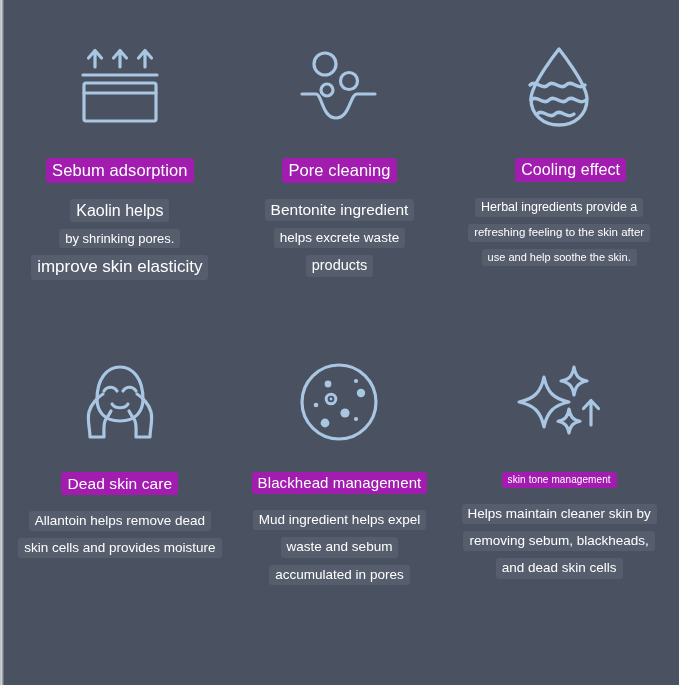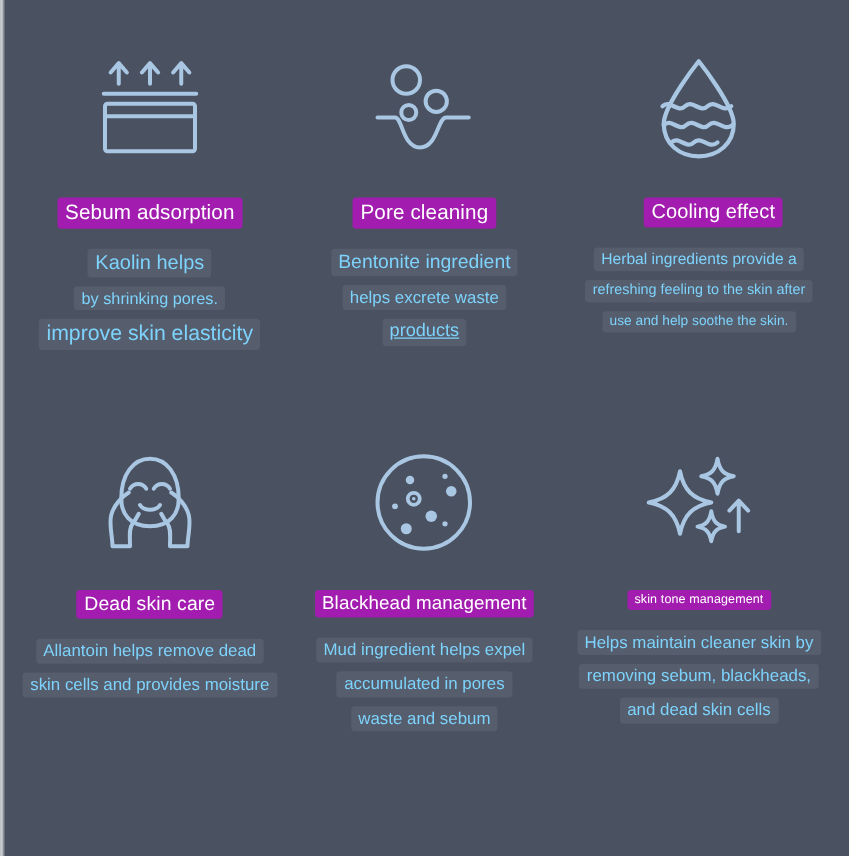--- a/index.html
+++ b/index.html
@@ -58,36 +58,36 @@
     white-space: nowrap;
   }
   .desc {
     margin-top: 16px;
     display: flex;
     flex-direction: column;
     align-items: center;
     gap: 7px;
   }
   .desc-line {
-    color: #7dd3fc;
+    color: #ffffff;
     background: #565d6c;
     border-radius: 3px;
     padding: 2px 6px;
     line-height: 1.2;
     white-space: nowrap;
     text-align: left;
   }
   
   .c1 .desc-line:nth-child(1) { font-size: 16px; }
   .c1 .desc-line:nth-child(2) { font-size: 13px; }
   .c1 .desc-line:nth-child(3) { font-size: 17px; }
 
   .c2 .desc-line:nth-child(1) { font-size: 15.5px; }
   .c2 .desc-line:nth-child(2) { font-size: 13.5px; }
-  .c2 .desc-line:nth-child(3) { font-size: 14.5px; text-decoration: underline; }
+  .c2 .desc-line:nth-child(3) { font-size: 14.5px; }
 
   .c3 .desc-line:nth-child(1) { font-size: 12.5px; }
   .c3 .desc-line:nth-child(2) { font-size: 11.5px; }
   .c3 .desc-line:nth-child(3) { font-size: 11px; }
 
   .c4 .desc-line { font-size: 13.5px; }
   .c5 .desc-line { font-size: 13.5px; }
   .c6 .desc-line { font-size: 13.5px; }
 
   .c4 .title { font-size: 15.5px; }
@@ -184,22 +184,22 @@
         <circle cx="35" cy="40" r="1.4" fill="#a9c6e3" stroke="none"></circle>
         <circle cx="20" cy="46" r="2.3" fill="#a9c6e3" stroke="none"></circle>
         <circle cx="49" cy="54" r="4.6" fill="#a9c6e3" stroke="none"></circle>
         <circle cx="60" cy="60" r="2.1" fill="#a9c6e3" stroke="none"></circle>
         <circle cx="29" cy="64" r="4.4" fill="#a9c6e3" stroke="none"></circle>
       </svg>
     </div>
     <div class="title">Blackhead management</div>
     <div class="desc">
       <div class="desc-line">Mud ingredient helps expel</div>
+      <div class="desc-line">waste and sebum</div>
       <div class="desc-line">accumulated in pores</div>
-      <div class="desc-line">waste and sebum</div>
     </div>
   </div>
 
   <div class="cell c6">
     <div class="icon-wrap">
       <svg width="86" height="86" viewBox="0 0 86 86" fill="none" stroke="#a9c6e3" stroke-width="3.2" stroke-linecap="round" stroke-linejoin="round">
         <path d="M28 18 C31 33 38 40 53 43 C38 46 31 53 28 68 C25 53 18 46 3 43 C18 40 25 33 28 18 Z"></path>
         <path d="M58 8 C59.5 17 63 20.5 71 22 C63 23.5 59.5 27 58 36 C56.5 27 53 23.5 45 22 C53 20.5 56.5 17 58 8 Z"></path>
         <path d="M53 50 C54.3 58 57.2 61 64 62.3 C57.2 63.6 54.3 66.5 53 74 C51.7 66.5 48.8 63.6 42 62.3 C48.8 61 51.7 58 53 50 Z"></path>
         <path d="M75 66 L75 42 M67.5 49.5 L75 41.5 L82.5 49.5"></path>

